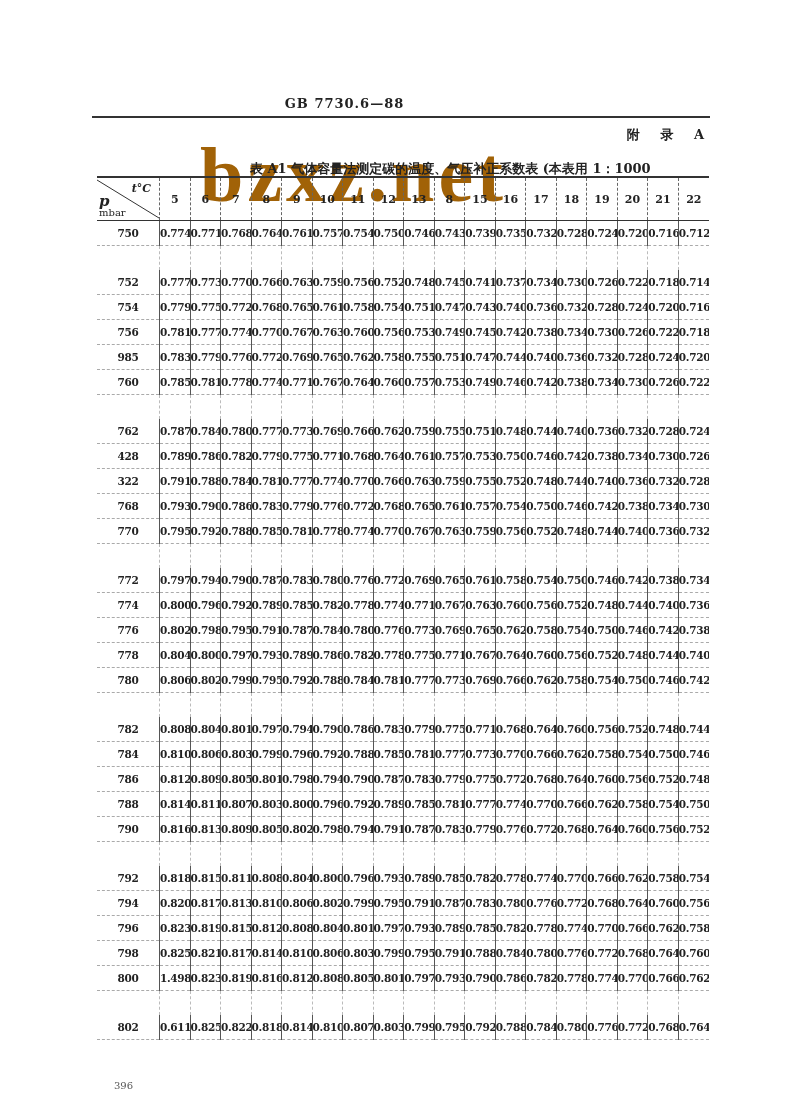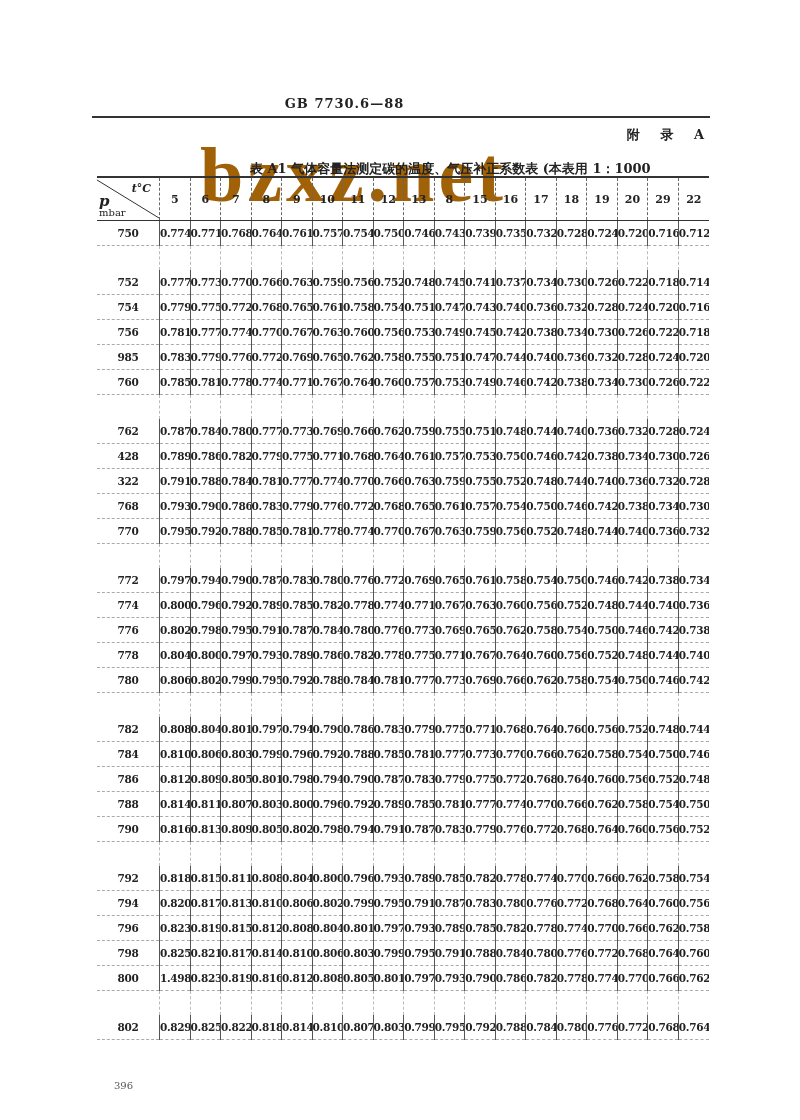--- a/index.html
+++ b/index.html
@@ -54,21 +54,21 @@
           <th>11</th>
           <th>12</th>
           <th>13</th>
           <th>8</th>
           <th>15</th>
           <th>16</th>
           <th>17</th>
           <th>18</th>
           <th>19</th>
           <th>20</th>
-          <th>29</th>
+          <th>21</th>
           <th>22</th>
         </tr>
     </thead>
     <tbody id="tbody">
         <tr class="row">
           <td class="p">750</td>
           <td>0.774</td>
           <td>0.771</td>
           <td>0.768</td>
           <td>0.764</td>
@@ -733,21 +733,21 @@
           <td></td>
           <td></td>
           <td></td>
           <td></td>
           <td></td>
           <td></td>
           <td></td>
         </tr>
         <tr class="row">
           <td class="p">802</td>
-          <td>0.829</td>
+          <td>0.611</td>
           <td>0.825</td>
           <td>0.822</td>
           <td>0.818</td>
           <td>0.814</td>
           <td>0.810</td>
           <td>0.807</td>
           <td>0.803</td>
           <td>0.799</td>
           <td>0.795</td>
           <td>0.792</td>

